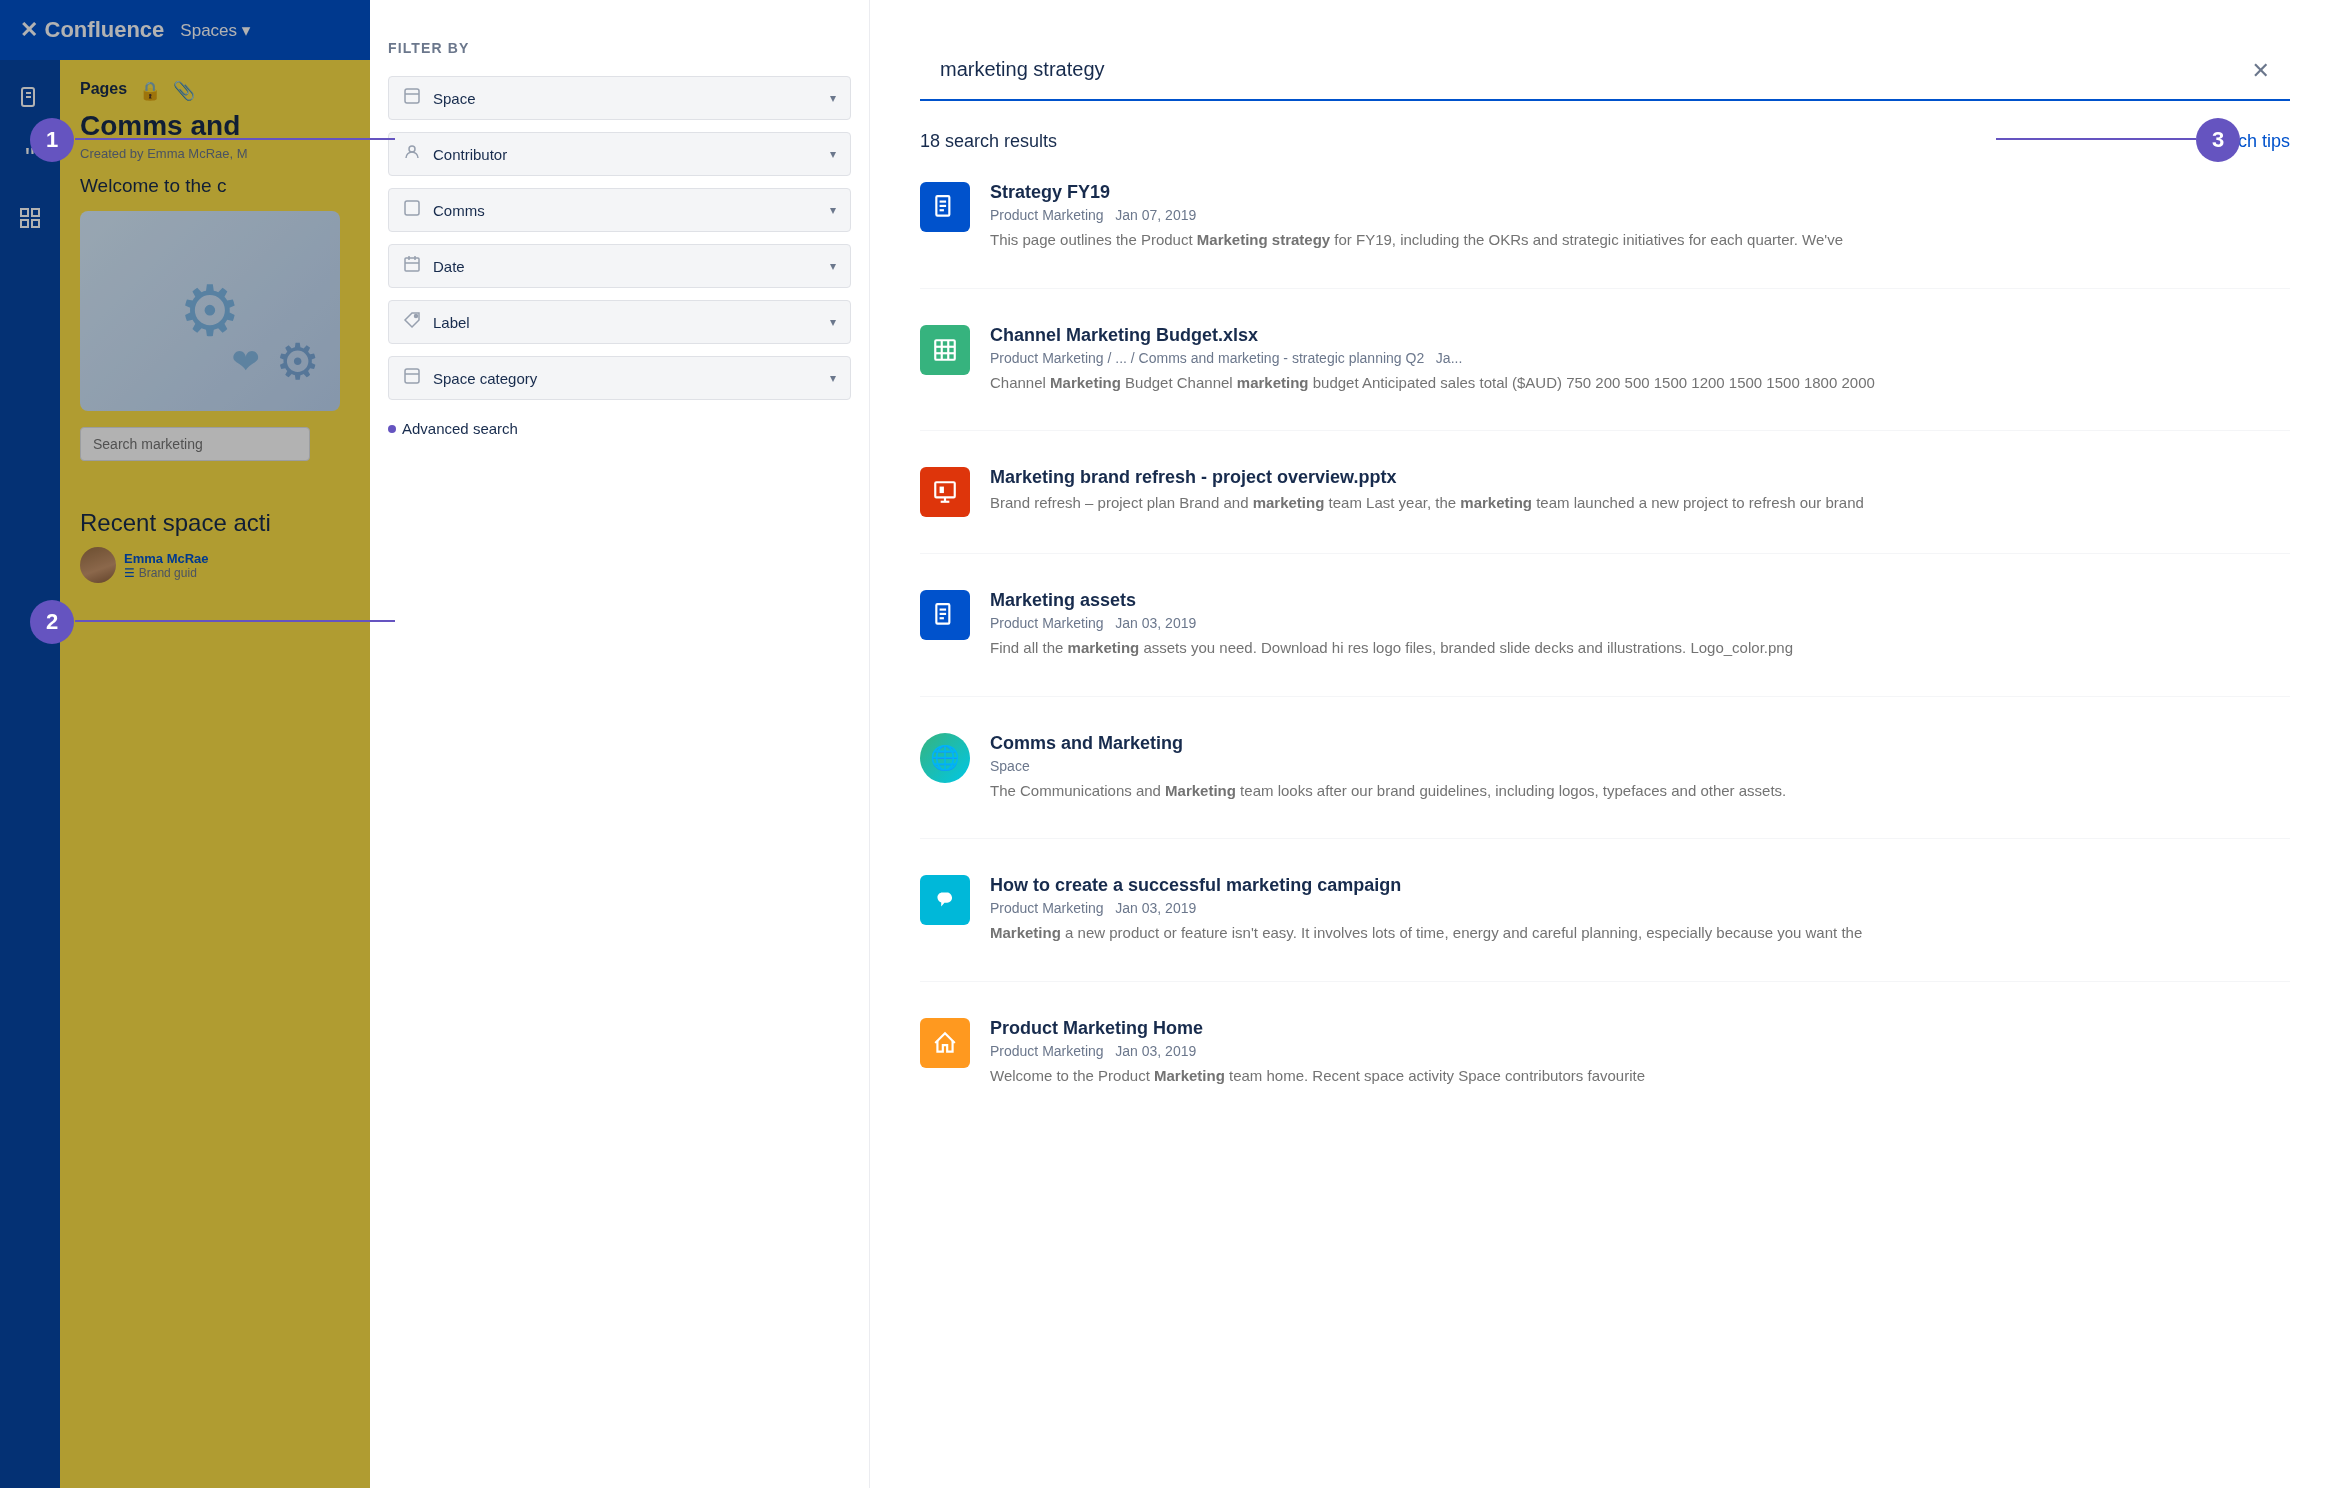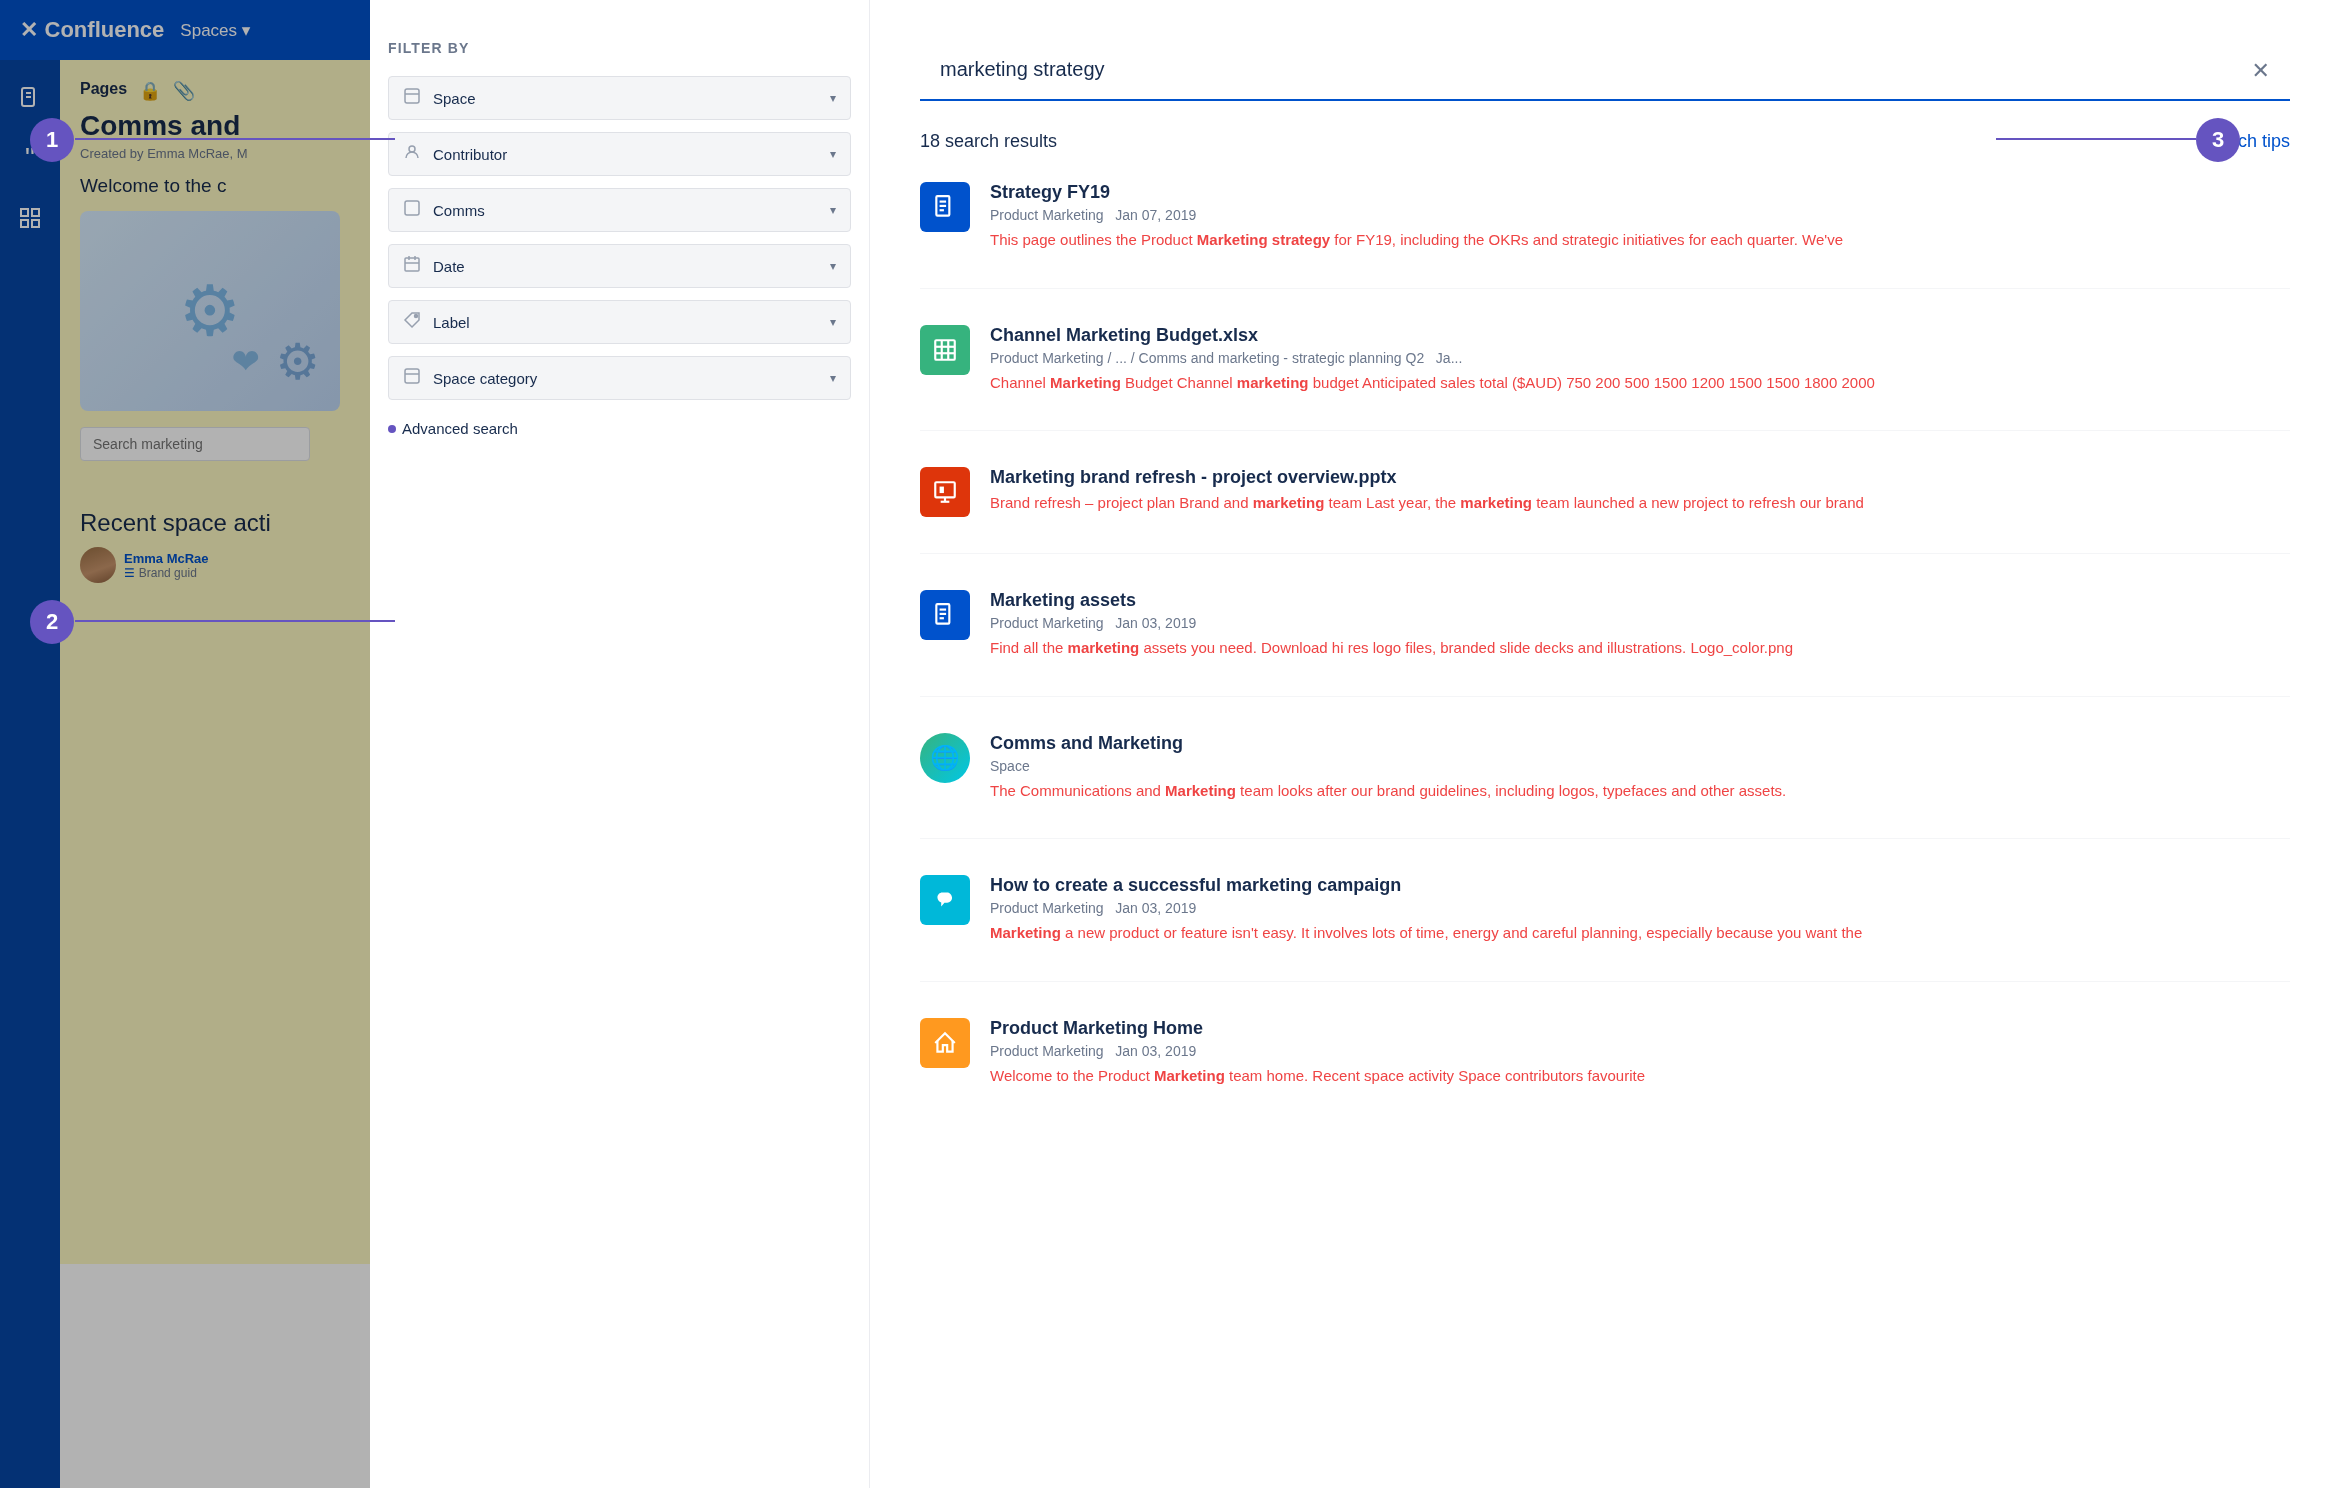--- a/index.html
+++ b/index.html
@@ -10,22 +10,22 @@
       height: 1488px;
       overflow: hidden;
       position: relative;
     }
 
     
     .confluence-bg {
       position: absolute;
       top: 0; left: 0;
       width: 370px;
-      height: 1264px;
-      background: #fef9c3;
+      height: 1488px;
+      background: #fde047;
       z-index: 1;
     }
 
     .confluence-topbar {
       background: #0052cc;
       height: 60px;
       display: flex;
       align-items: center;
       padding: 0 20px;
       gap: 16px;
@@ -283,21 +283,21 @@
     }
 
     .result-meta {
       font-size: 14px;
       color: #6b778c;
       margin-bottom: 6px;
     }
 
     .result-snippet {
       font-size: 15px;
-      color: #ef4444;
+      color: #737373;
       line-height: 1.5;
     }
 
     .result-snippet b {
       font-weight: 700;
     }
   </style>
 </head>
 <body>
 

